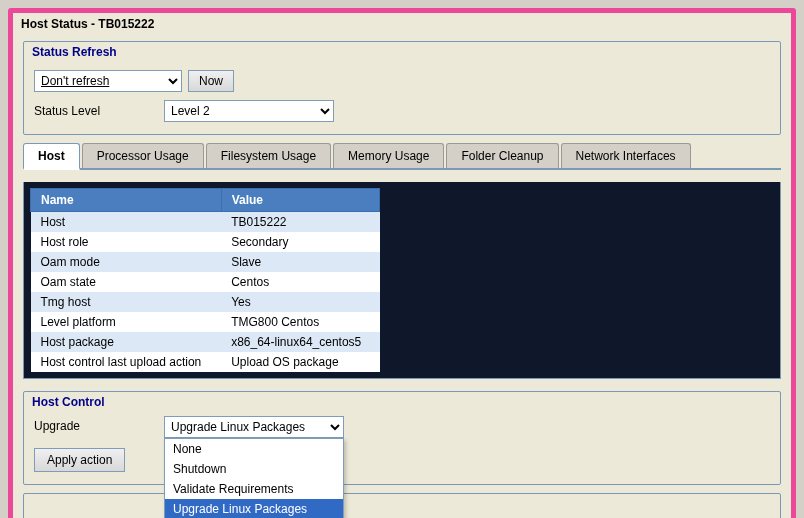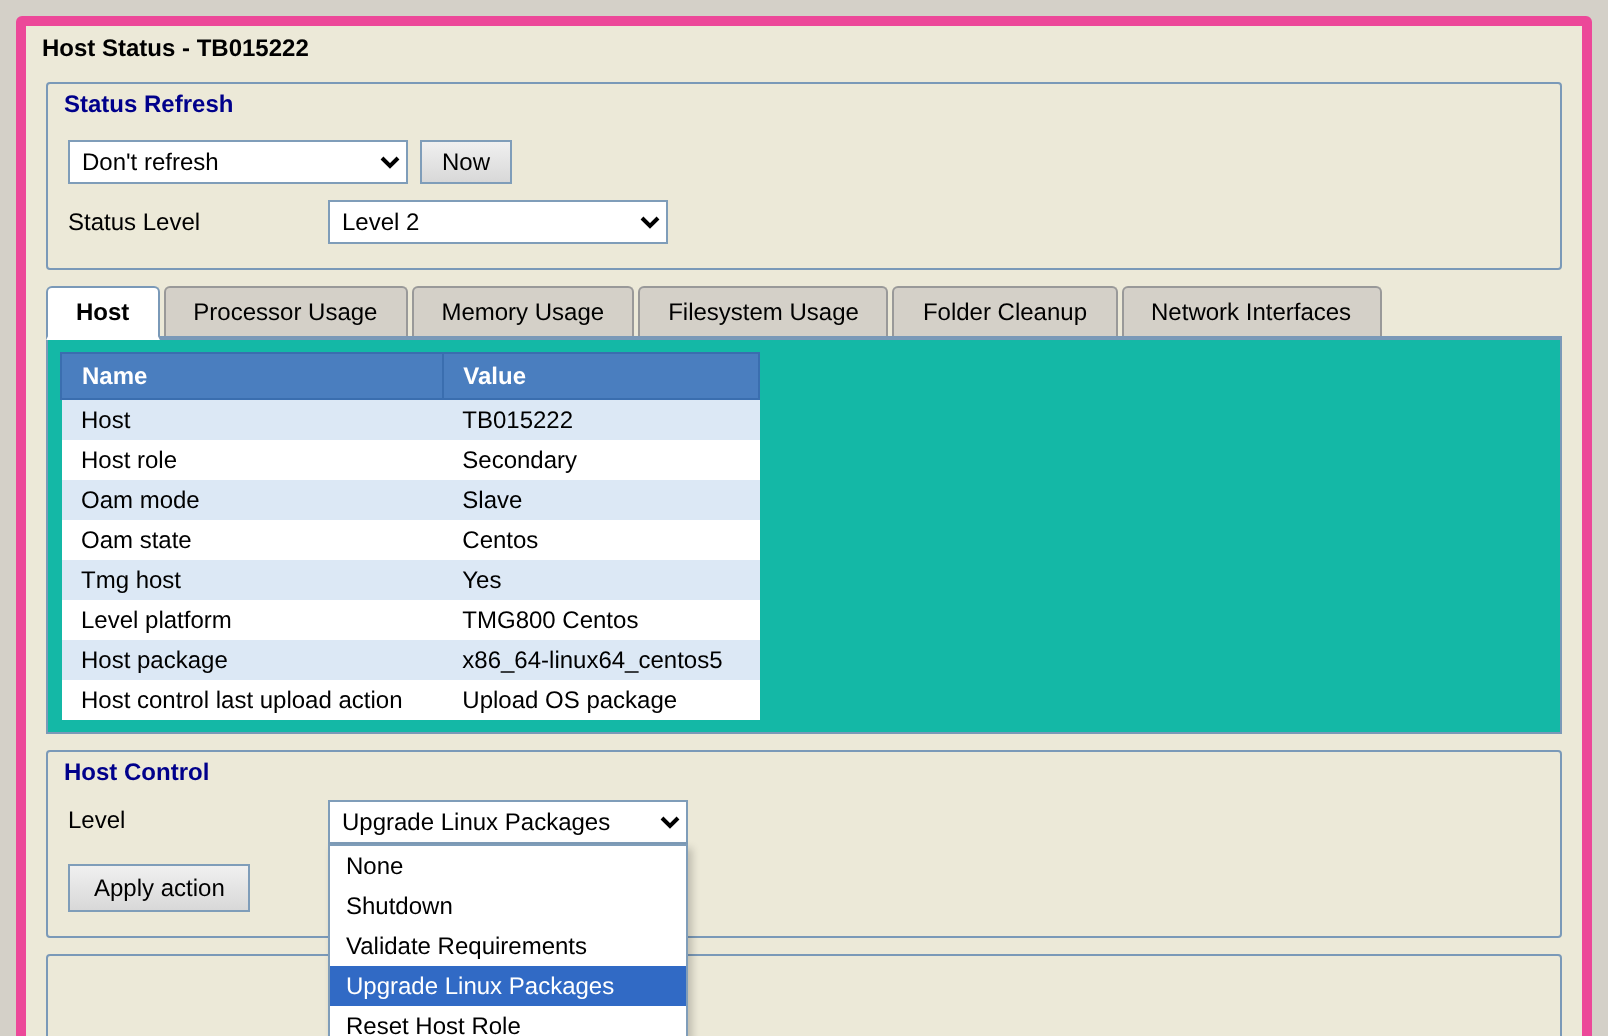--- a/index.html
+++ b/index.html
@@ -45,21 +45,21 @@
       width: 130px;
       color: #000;
     }
     select {
       font-size: 12px;
       height: 22px;
       border: 1px solid #7f9db9;
       background: white;
       padding: 1px 2px;
     }
-    .refresh-select { width: 170px; }
+    .refresh-select { width: 148px; text-decoration: underline; }
     .level-select { width: 170px; }
     .now-btn {
       margin-left: 6px;
       padding: 2px 10px;
       font-size: 12px;
       border: 1px solid #7f9db9;
       background: linear-gradient(to bottom, #f0f0f0, #d8d8d8);
       cursor: pointer;
       height: 22px;
     }
@@ -82,24 +82,24 @@
     }
     .tab.active {
       background: #fff;
       border-color: #7a99b8;
       border-bottom: 2px solid #fff;
       margin-bottom: -2px;
       font-weight: bold;
     }
     
     .tab-content {
-      margin: 0 10px;
+      margin: 12px 10px;
       border: 1px solid #7a99b8;
       border-top: none;
-      background: #14b8a6;
+      background: #0f172a;
       padding: 6px;
     }
     .data-table {
       border-collapse: collapse;
       width: 100%;
       max-width: 350px;
     }
     .data-table thead th {
       background: #4a7ebf;
       color: white;
@@ -217,22 +217,22 @@
         <option>Level 1</option>
         <option selected="">Level 2</option>
         <option>Level 3</option>
       </select>
     </div>
   </div>
 
   <div class="tabs">
     <div class="tab active">Host</div>
     <div class="tab">Processor Usage</div>
+    <div class="tab">Filesystem Usage</div>
     <div class="tab">Memory Usage</div>
-    <div class="tab">Filesystem Usage</div>
     <div class="tab">Folder Cleanup</div>
     <div class="tab">Network Interfaces</div>
   </div>
 
   <div class="tab-content">
     <table class="data-table">
       <thead>
         <tr>
           <th>Name</th>
           <th>Value</th>
@@ -271,21 +271,21 @@
             <td>Host control last upload action</td>
             <td>Upload OS package</td>
           </tr>
         </tbody>
     </table>
   </div>
 
   <div class="host-control-panel">
     <div class="host-control-title">Host Control</div>
     <div class="action-row">
-      <span class="action-label">Level</span>
+      <span class="action-label">Upgrade</span>
       <div class="action-select-wrap">
         <select class="action-select">
           <option>None</option>
           <option>Shutdown</option>
           <option>Validate Requirements</option>
           <option selected="">Upgrade Linux Packages</option>
           <option>Reset Host Role</option>
         </select>
         <div class="dropdown-list">
           <div class="dropdown-item">None</div>

